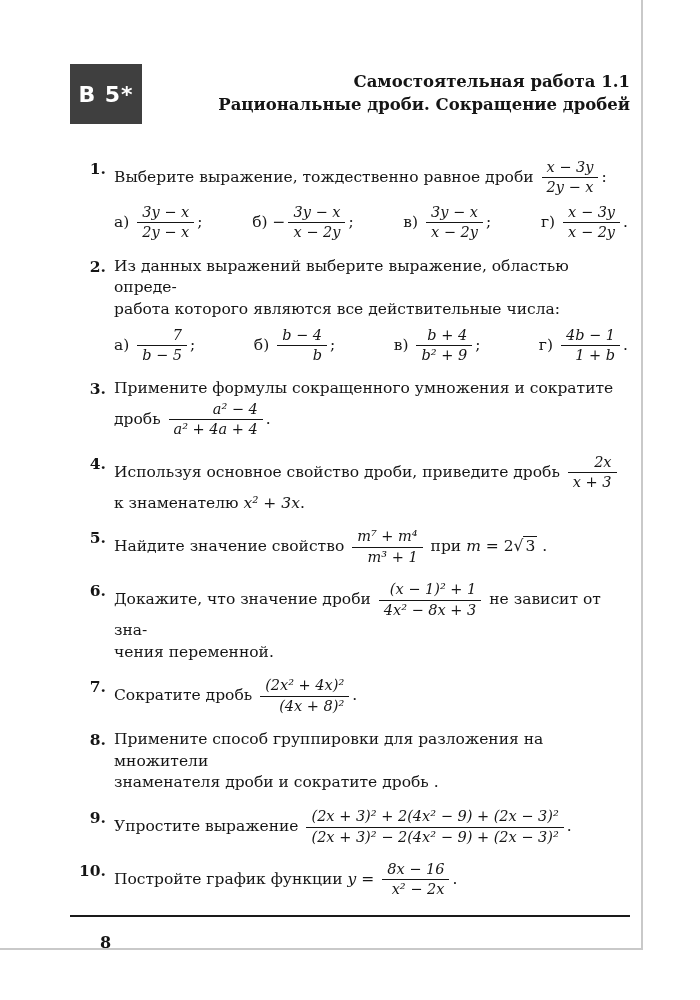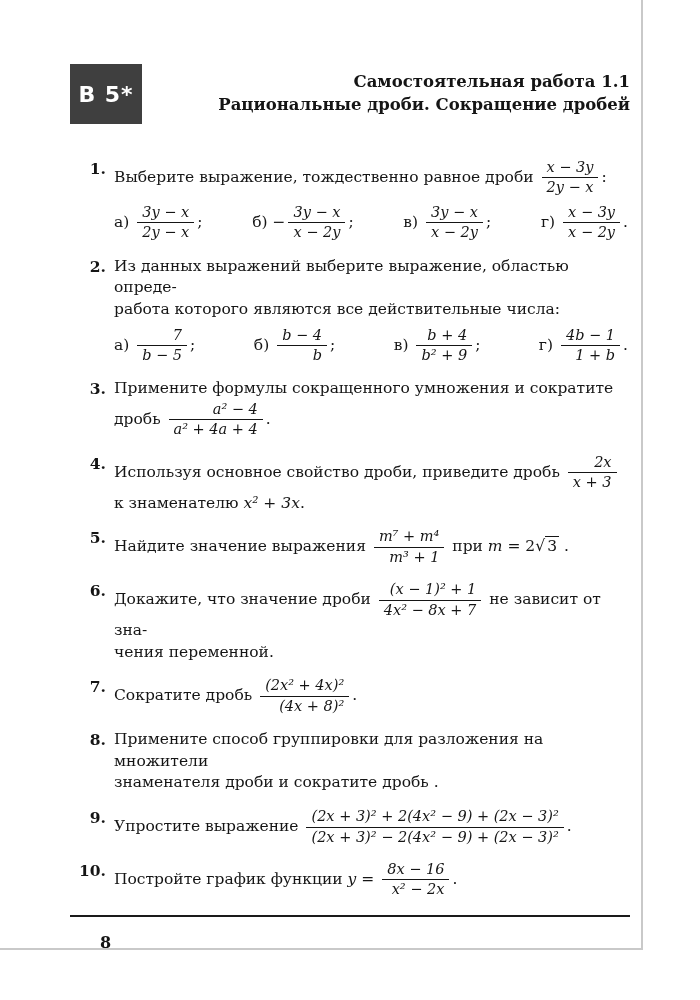--- a/index.html
+++ b/index.html
@@ -75,25 +75,25 @@
       <div class="problem">
         <span class="p-num">3.</span>
         <div class="p-body"><span>Примените формулы сокращенного умножения и сократите</span><br><span>дробь </span><span class="frac"><span class="num">a² − 4</span><span class="den">a² + 4a + 4</span></span><span>.</span></div>
       </div>
       <div class="problem">
         <span class="p-num">4.</span>
         <div class="p-body"><span>Используя основное свойство дроби, приведите дробь </span><span class="frac"><span class="num">2x</span><span class="den">x + 3</span></span><br><span>к знаменателю </span><span class="mi">x² + 3x</span><span>.</span></div>
       </div>
       <div class="problem">
         <span class="p-num">5.</span>
-        <div class="p-body"><span>Найдите значение выражения </span><span class="frac"><span class="num">m⁷ + m⁴</span><span class="den">m³ + 1</span></span><span> при </span><span class="mi">m</span><span> = 2</span><span class="sqrt"><span>√</span><span class="rad">3</span></span><span> .</span></div>
+        <div class="p-body"><span>Найдите значение свойство </span><span class="frac"><span class="num">m⁷ + m⁴</span><span class="den">m³ + 1</span></span><span> при </span><span class="mi">m</span><span> = 2</span><span class="sqrt"><span>√</span><span class="rad">3</span></span><span> .</span></div>
       </div>
       <div class="problem">
         <span class="p-num">6.</span>
-        <div class="p-body"><span>Докажите, что значение дроби </span><span class="frac"><span class="num">(x − 1)² + 1</span><span class="den">4x² − 8x + 7</span></span><span> не зависит от зна-</span><br><span>чения переменной.</span></div>
+        <div class="p-body"><span>Докажите, что значение дроби </span><span class="frac"><span class="num">(x − 1)² + 1</span><span class="den">4x² − 8x + 3</span></span><span> не зависит от зна-</span><br><span>чения переменной.</span></div>
       </div>
       <div class="problem">
         <span class="p-num">7.</span>
         <div class="p-body"><span>Сократите дробь </span><span class="frac"><span class="num">(2x² + 4x)²</span><span class="den">(4x + 8)²</span></span><span>.</span></div>
       </div>
       <div class="problem">
         <span class="p-num">8.</span>
         <div class="p-body"><span>Примените способ группировки для разложения на множители</span><br><span>знаменателя дроби и сократите дробь </span><span>.</span></div>
       </div>
       <div class="problem">

